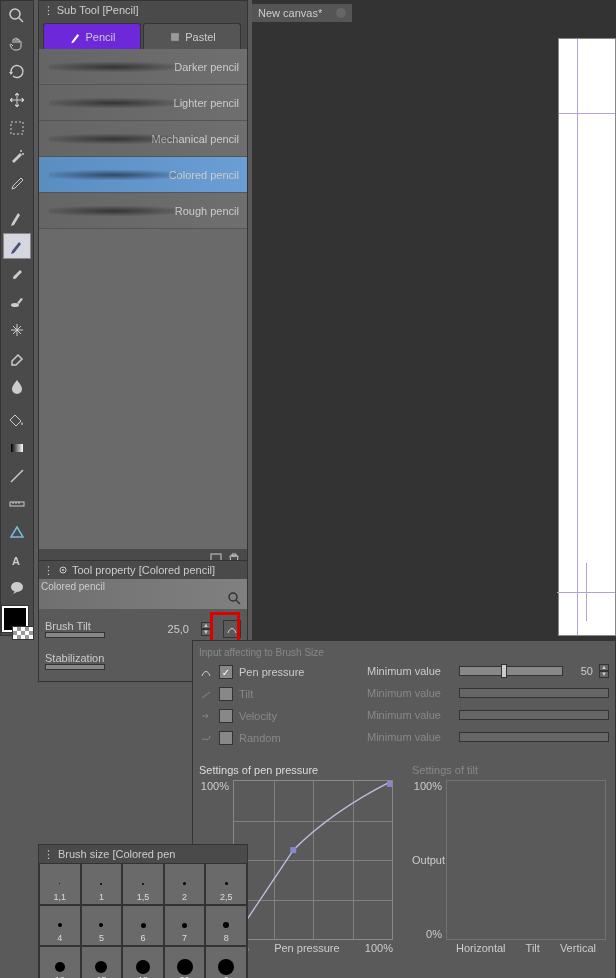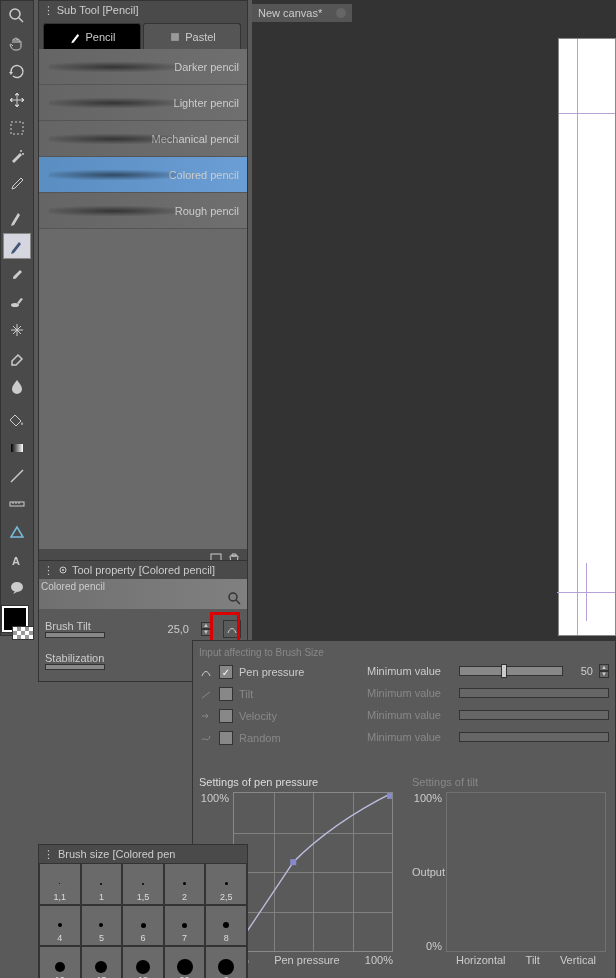--- a/index.html
+++ b/index.html
@@ -6,21 +6,21 @@
 body{background:#5a5a5a;width:616px;height:980px;overflow:hidden;position:relative}
 .toolbar-left{position:absolute;left:0;top:0;width:34px;height:636px;background:#4a4a4a;border:1px solid #333}
 .tool-btn{width:28px;height:26px;margin:2px auto;background:#4a4a4a;border:1px solid transparent;display:flex;align-items:center;justify-content:center;cursor:pointer}
 .tool-btn.active{background:#d6d6e0;border:1px solid #888}
 .tool-btn svg{width:18px;height:18px}
 .tool-sep{height:4px}
 .subtool-panel{position:absolute;left:38px;top:0;width:210px;background:#606060;border:1px solid #333}
 .subtool-header{background:#4a4a4a;height:18px;display:flex;align-items:center;padding:0 4px;font-size:10px;color:#bbb}
 .subtool-tabs{display:flex;height:30px;background:#4a4a4a;padding:4px 4px 0}
 .subtool-tab{flex:1;background:#555;border:1px solid #333;border-bottom:none;border-radius:3px 3px 0 0;display:flex;align-items:center;justify-content:center;gap:3px;cursor:pointer;margin-right:2px}
-.subtool-tab.active{background:#000000;color:#fff}
+.subtool-tab.active{background:#6d28d9;color:#fff}
 .brush-list{background:#6a6a6a}
 .brush-item{height:36px;border-bottom:1px solid #555;display:flex;align-items:center;justify-content:flex-end;padding:0 8px;cursor:pointer;background:linear-gradient(to right,#656565,#6f6f6f)}
 .brush-item.active{background:linear-gradient(to right,#5a8dc0,#6b9ed5);color:#fff}
 .brush-item-label{font-size:11px}
 .brush-stroke{position:absolute;left:10px;width:130px;height:14px;background:radial-gradient(ellipse 60% 40% at 50% 50%,rgba(0,0,0,0.5),transparent);transform:skewX(-5deg)}
 .subtool-footer{height:20px;background:#4a4a4a;display:flex;justify-content:flex-end;align-items:center;gap:4px;padding:0 6px}
 .mini-icon{width:14px;height:14px;cursor:pointer}
 .tool-property{position:absolute;left:38px;top:560px;width:210px;background:#5a5a5a;border:1px solid #333}
 .prop-header{background:#4a4a4a;height:18px;display:flex;align-items:center;padding:0 4px;font-size:10px;gap:4px}
 .gear-ico{width:10px;height:10px}
@@ -60,21 +60,21 @@
 .min-col{flex:1}
 .min-row{display:flex;align-items:center;gap:6px;height:20px;margin-bottom:2px}
 .min-label{width:86px;font-size:11px}
 .min-label.dis{color:#888}
 .min-slider{flex:1;height:10px;background:#888;border:1px solid #333;position:relative;cursor:pointer}
 .min-slider.dis{background:#666}
 .min-handle{position:absolute;left:40%;top:-3px;width:6px;height:14px;background:#ccc;border:1px solid #333}
 .min-val{width:24px;text-align:right;font-size:11px}
 .stepper{width:10px;height:14px;display:flex;flex-direction:column}
 .stepper span{height:7px;background:#666;border:1px solid #333;font-size:6px;text-align:center;line-height:5px;cursor:pointer}
-.graph-area{display:flex;gap:16px;margin-top:26px}
+.graph-area{display:flex;gap:16px;margin-top:14px}
 .graph-block{width:200px}
 .graph-title{font-size:11px;color:#ddd;margin-bottom:4px}
 .graph-title.dis{color:#888}
 .graph-wrap{display:flex}
 .y-labels{display:flex;flex-direction:column;justify-content:space-between;height:160px;width:34px;text-align:right;padding-right:4px;font-size:10px}
 .graph-box{width:160px;height:160px;background:#5a5a5a;border:1px solid #888;position:relative}
 .grid-line-v{position:absolute;top:0;bottom:0;width:1px;background:#808080}
 .grid-line-h{position:absolute;left:0;right:0;height:1px;background:#808080}
 .curve{position:absolute;left:0;top:0;width:100%;height:100%}
 .x-labels{display:flex;justify-content:space-between;font-size:10px;margin-top:2px;padding-left:34px;width:194px}

